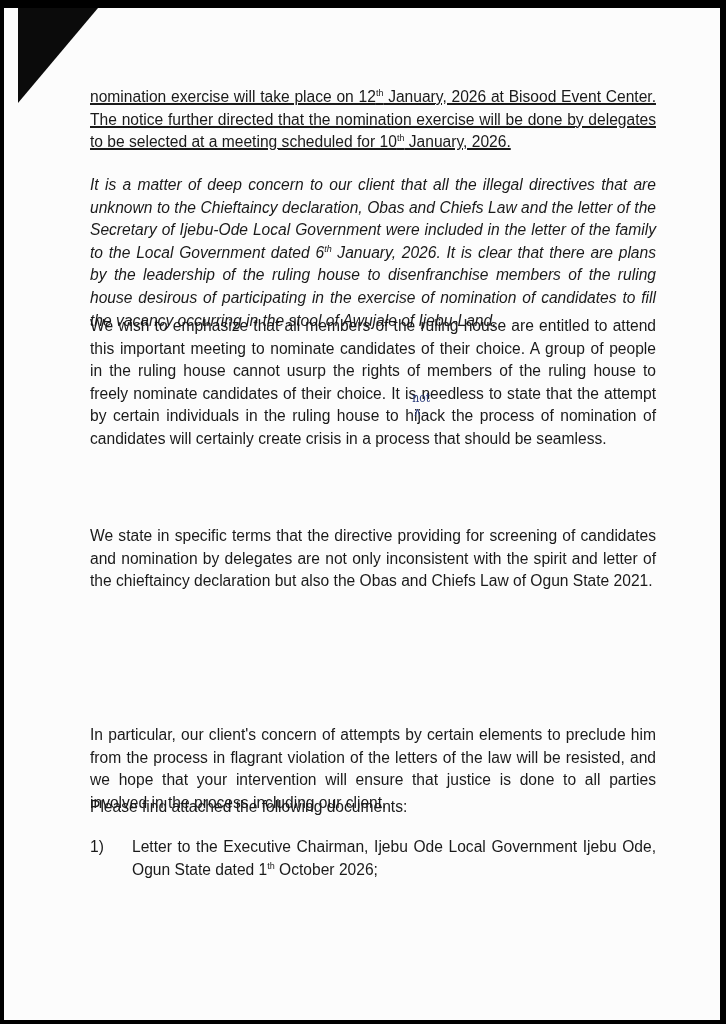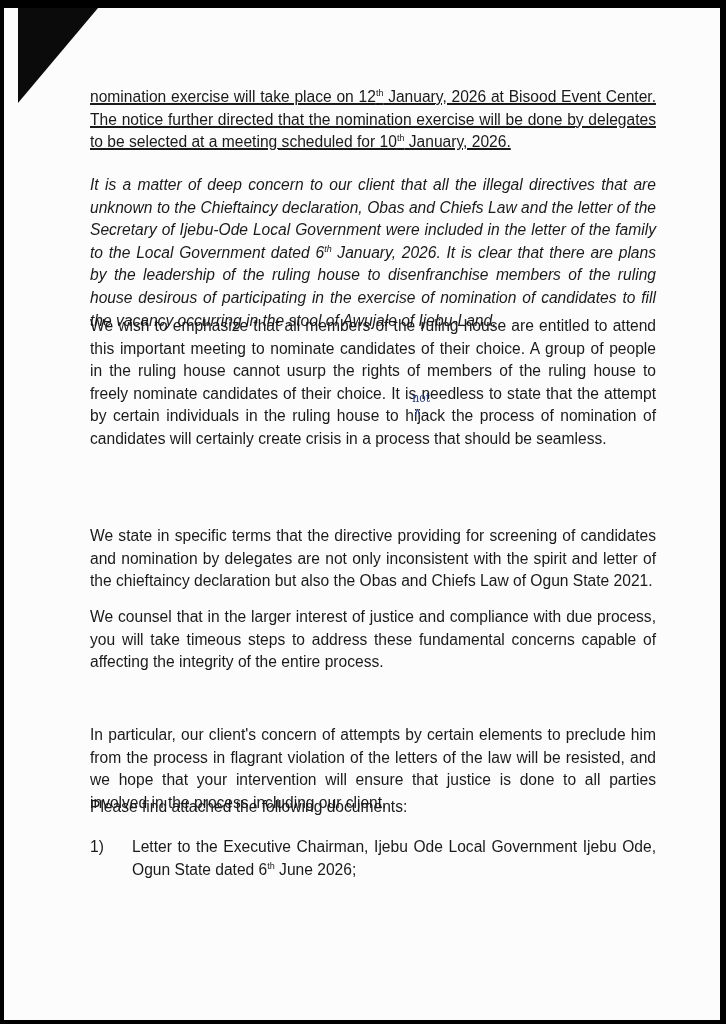--- a/index.html
+++ b/index.html
@@ -53,31 +53,28 @@
     <p>
       <span>We wish to emphasize that all members of the ruling house are entitled to attend this important meeting to nominate candidates of their choice. A group of people in the ruling house cannot usurp the rights of members of the ruling house to freely nominate candidates of their choice. It is</span><span class="hand"><span class="ins">not</span><span class="caret">ʌ</span></span>
       <span>needless to state that the attempt by certain individuals in the ruling house to hijack the process of nomination of candidates will certainly create crisis in a process that should be seamless.</span>
     </p>
   </div>
 
   <div class="text-block" style="top:497px;margin-top:20px;">
     <p>We state in specific terms that the directive providing for screening of candidates and nomination by delegates are not only inconsistent with the spirit and letter of the chieftaincy declaration but also the Obas and Chiefs Law of Ogun State 2021.</p>
   </div>
 
-  <div class="text-block" style="top:598px;">
-    <p>We counsel that in the larger interest of justice and compliance with due process, you will take timeous steps to address these fundamental concerns capable of affecting the integrity of the entire process.</p>
-  </div>
 
   <div class="text-block" style="top:716px;">
     <p>In particular, our client's concern of attempts by certain elements to preclude him from the process in flagrant violation of the letters of the law will be resisted, and we hope that your intervention will ensure that justice is done to all parties involved in the process including our client.</p>
   </div>
 
   <div class="text-block" style="top:788px;">
     <p>Please find attached the following documents:</p>
   </div>
 
   <div class="text-block" style="top:828px;">
     <div class="list-item">
       <span class="list-num">1)</span>
-      <span class="list-body"><span>Letter to the Executive Chairman, Ijebu Ode Local Government Ijebu Ode, Ogun State dated 6</span><sup>th</sup><span> June 2026;</span></span>
+      <span class="list-body"><span>Letter to the Executive Chairman, Ijebu Ode Local Government Ijebu Ode, Ogun State dated 1</span><sup>th</sup><span> October 2026;</span></span>
     </div>
   </div>
 </div>
 
 </body></html>

